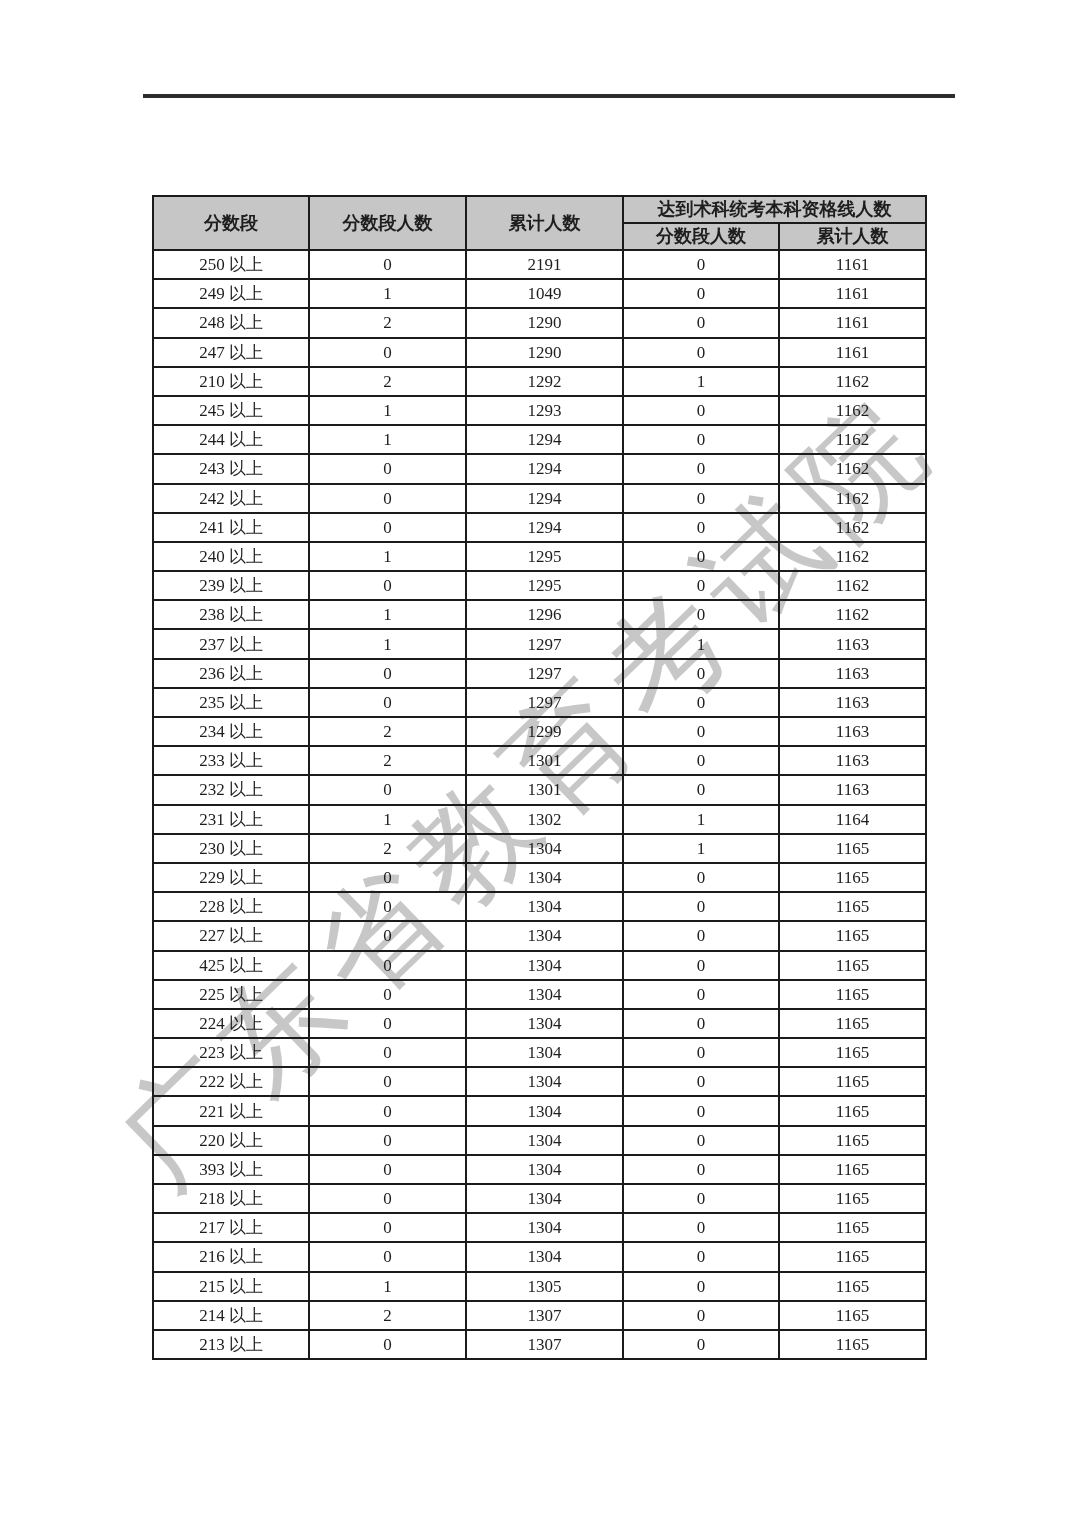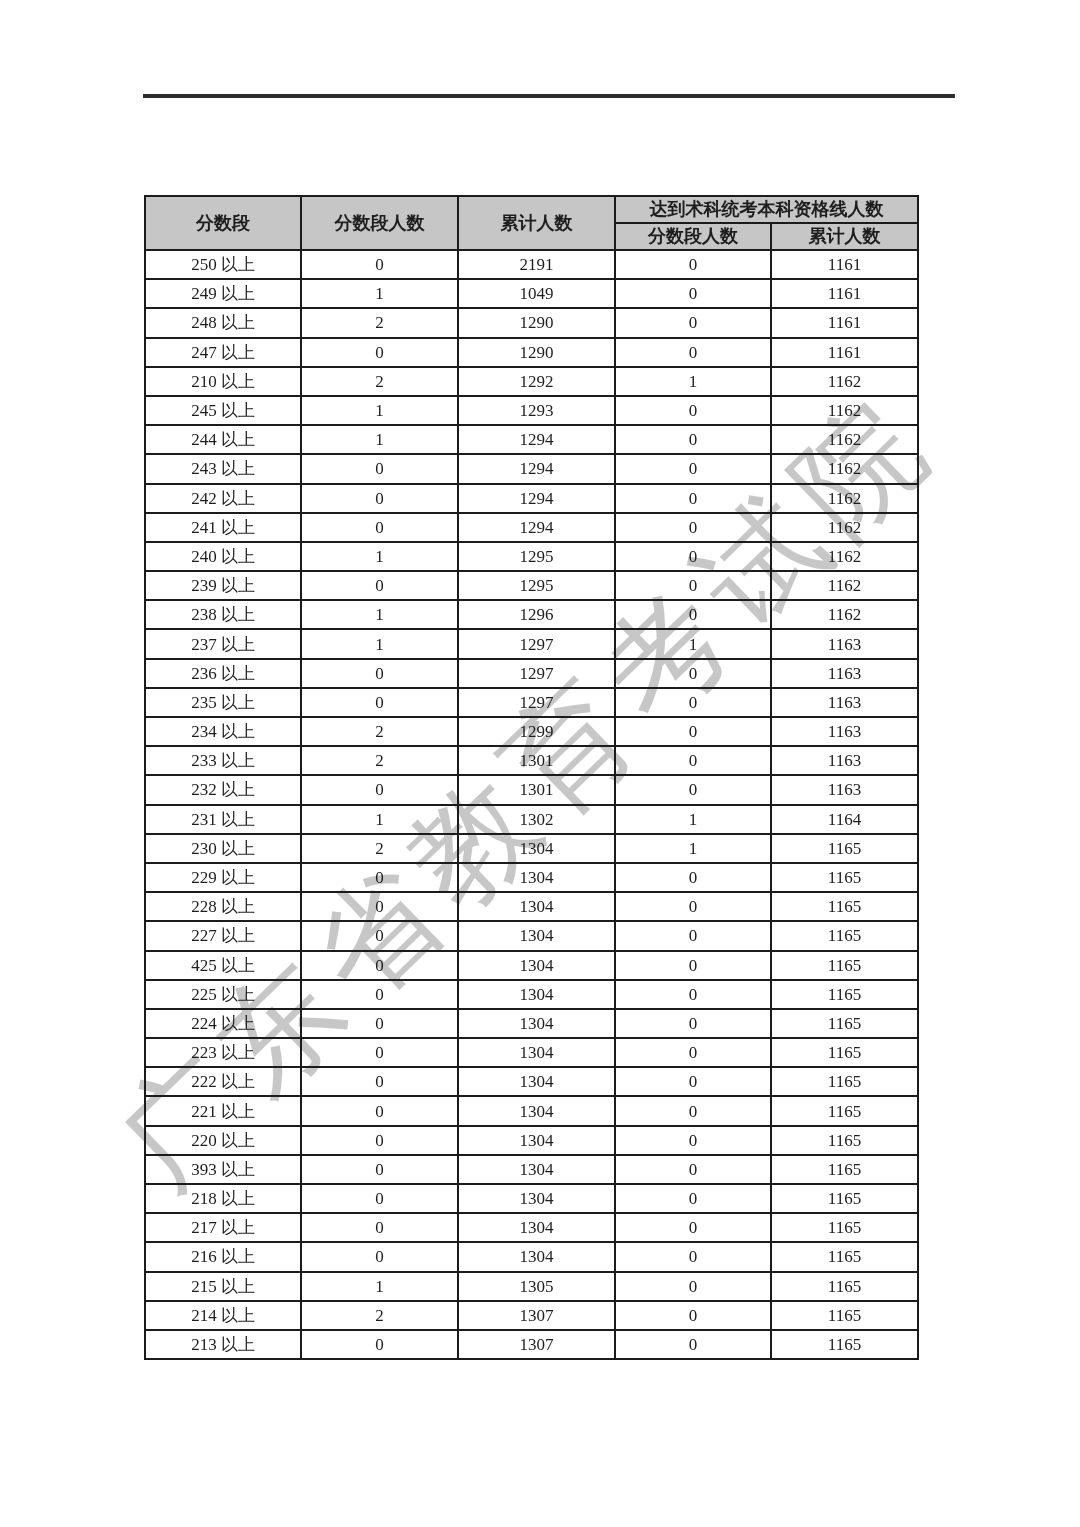--- a/index.html
+++ b/index.html
@@ -35,21 +35,21 @@
     font-size: 120px;
     letter-spacing: 14px;
     white-space: nowrap;
     color: var(--watermark, rgba(0,0,0,0.22));
     z-index: 0;
     pointer-events: none;
     font-weight: 400;
   }
   table.score-table {
     position: absolute;
-    left: 144px;
+    left: 152px;
     top: 195px;
     width: 773px;
     border-collapse: collapse;
     table-layout: fixed;
     z-index: 1;
   }
   .score-table th,
   .score-table td {
     border: 2px solid var(--border, #1b1b1b);
     text-align: center;

